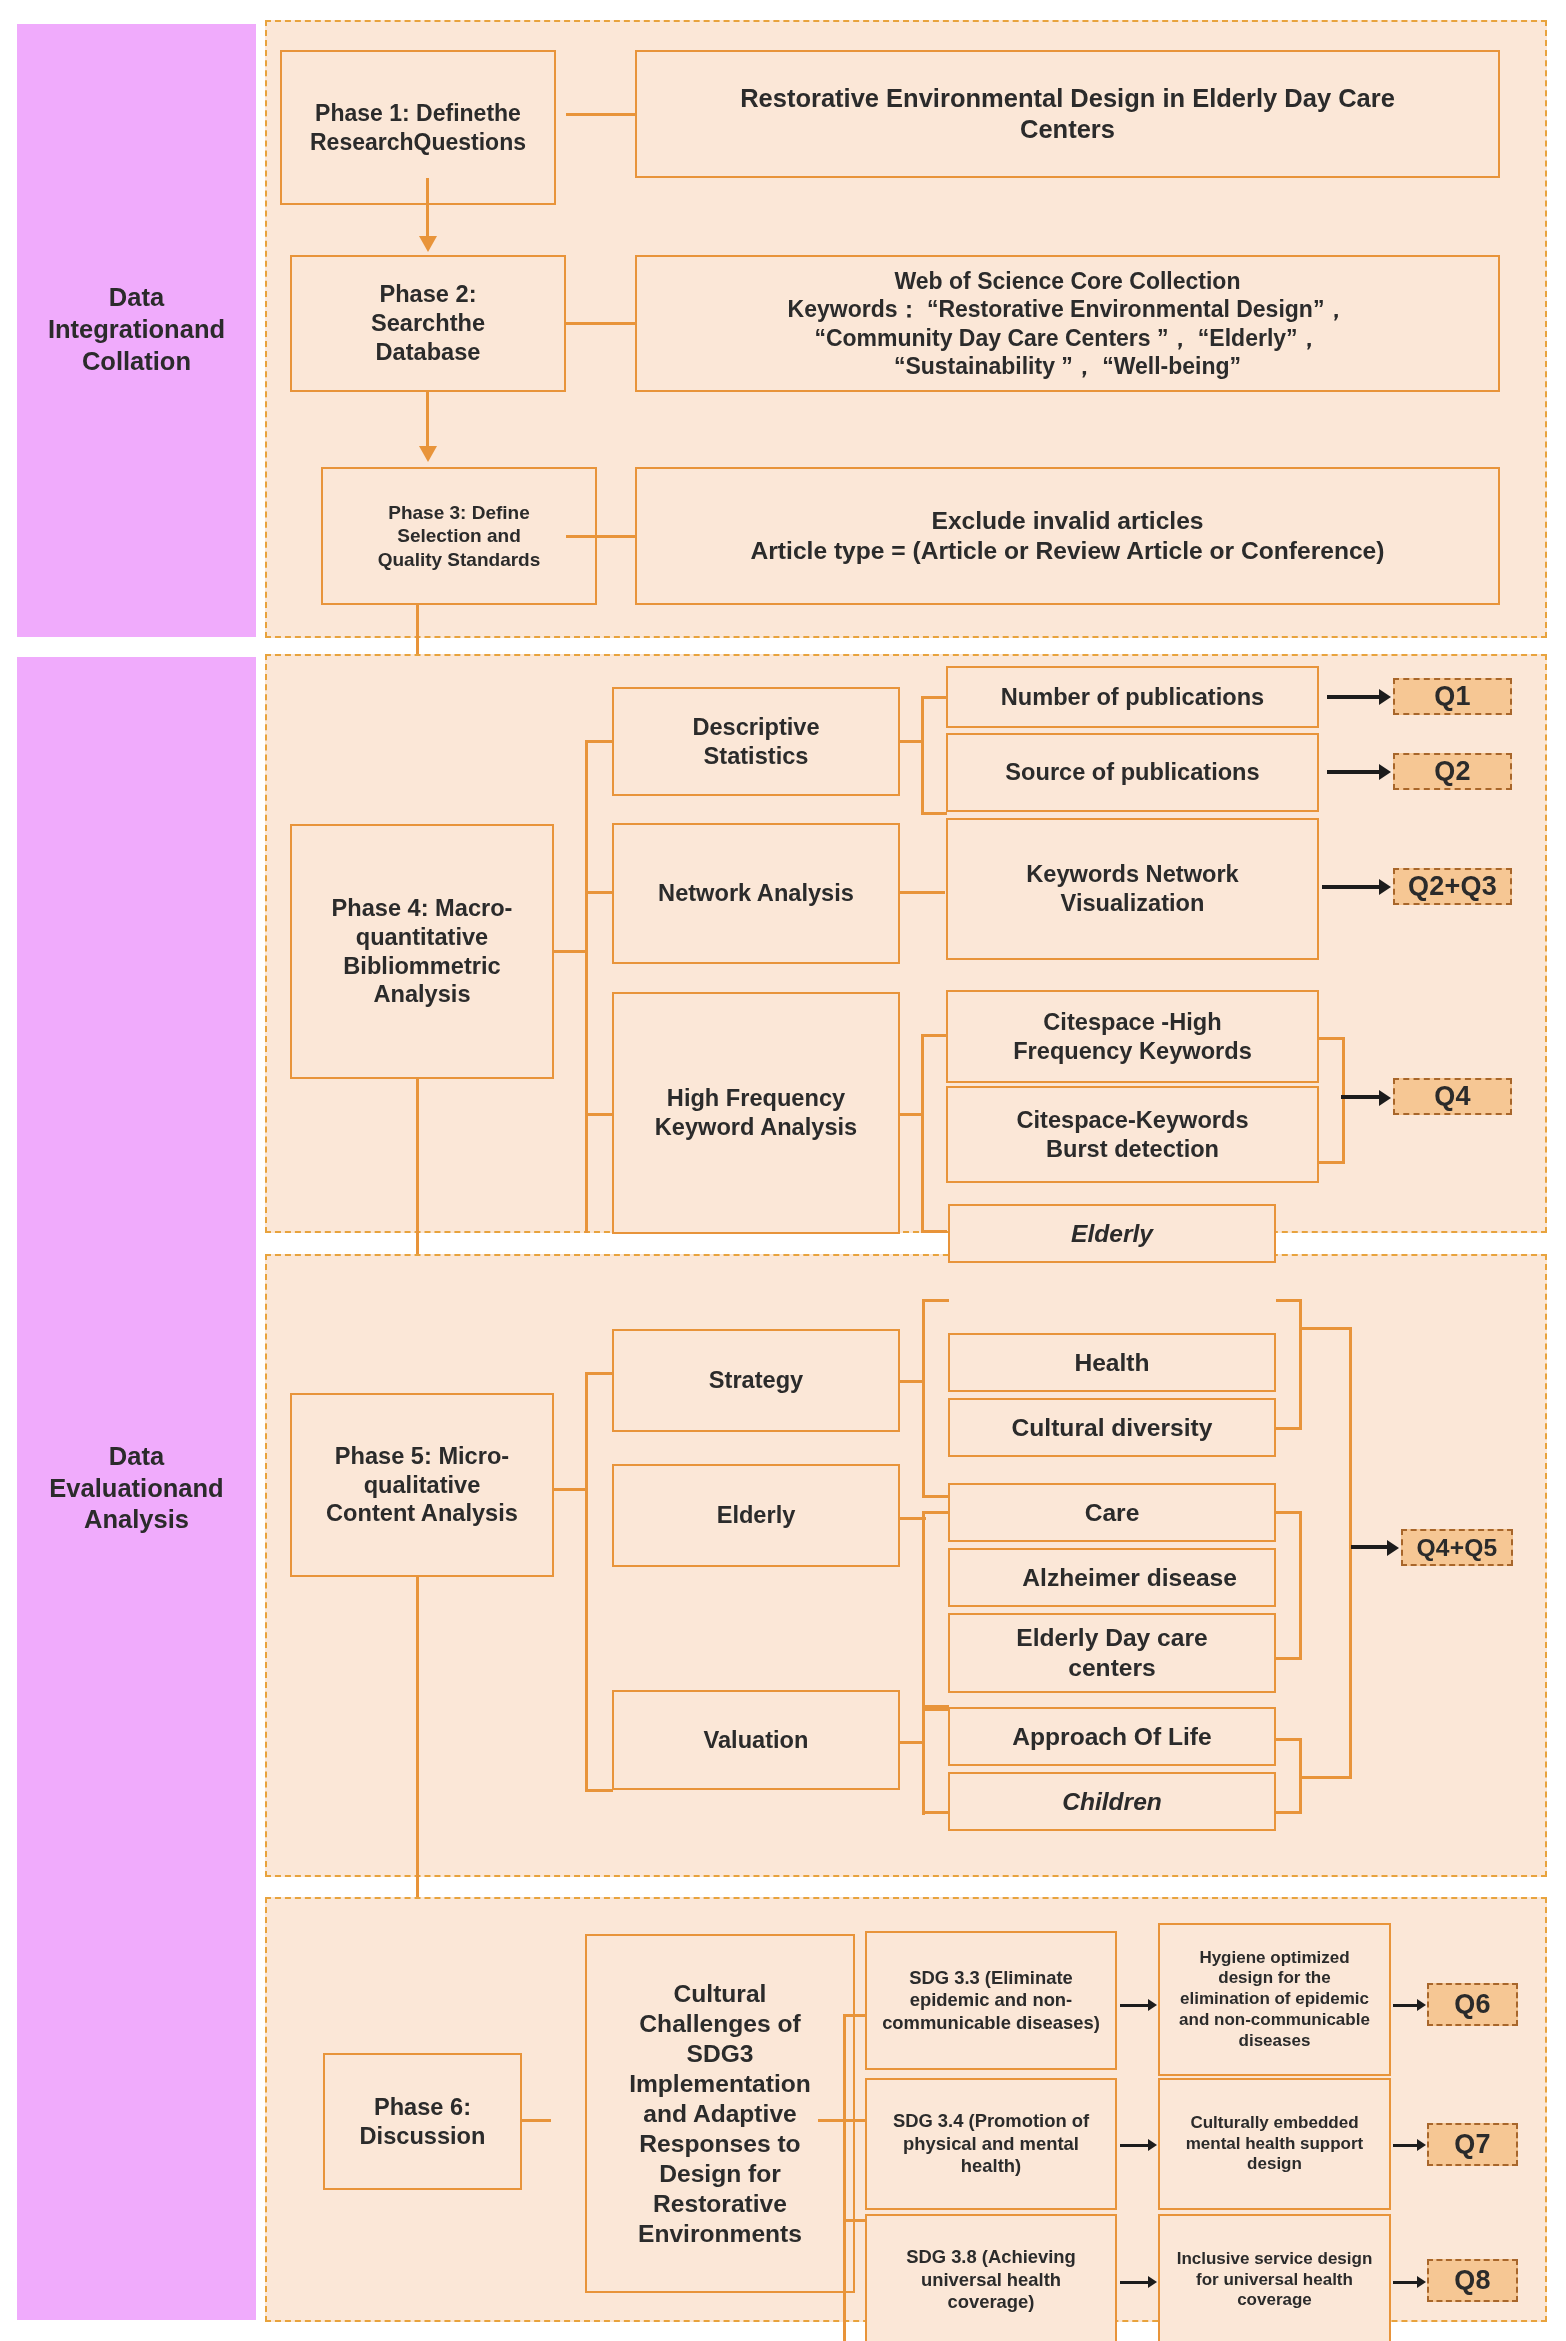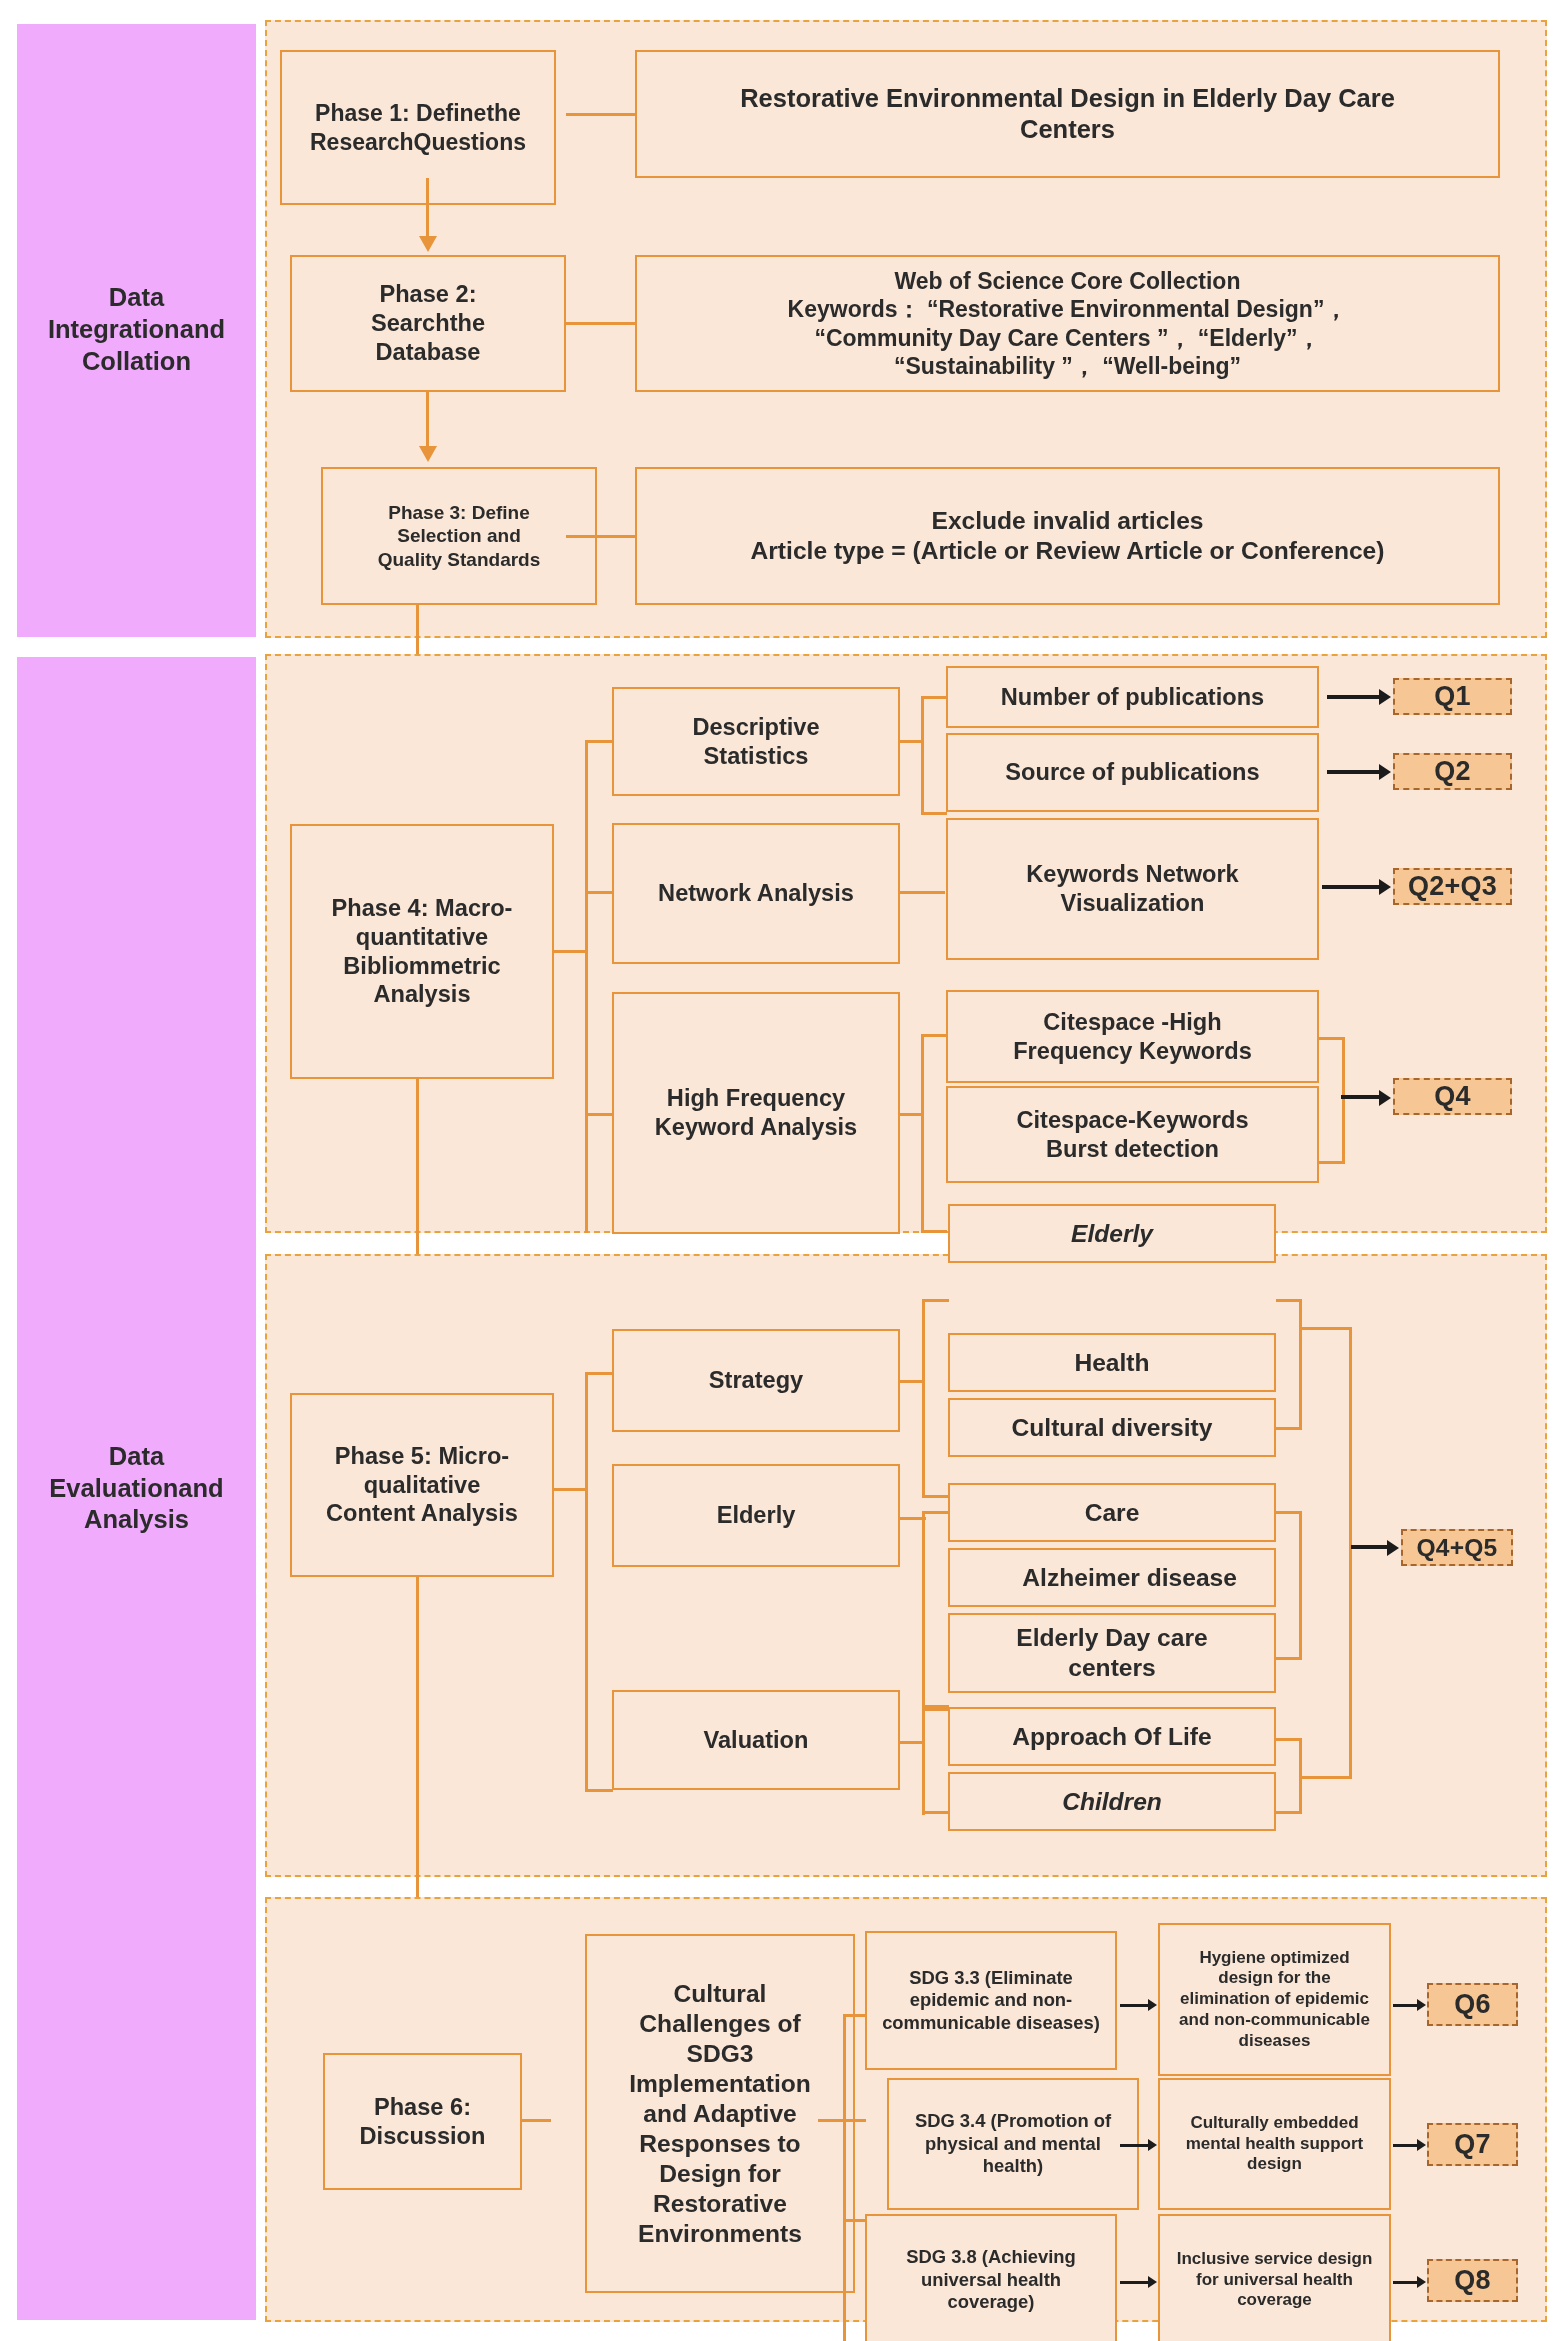--- a/index.html
+++ b/index.html
@@ -252,21 +252,21 @@
   <div class="abs cn cn-h" style="left:843px;top:2219px;width:23px;"></div>
 
   <div class="abs node thin" style="left:865px;top:1931px;width:252px;height:139px;font-size:18.4px;">SDG 3.3 (Eliminate<br>epidemic and non-<br>communicable diseases)</div>
   <div class="abs bk-line-sm" style="left:1120px;top:2004px;width:31px;"></div>
   <div class="abs bk-head-sm" style="left:1148px;top:1999px;"></div>
   <div class="abs node thin" style="left:1158px;top:1923px;width:233px;height:153px;font-size:17px;">Hygiene optimized<br>design for the<br>elimination of epidemic<br>and non-communicable<br>diseases</div>
   <div class="abs bk-line-sm" style="left:1393px;top:2004px;width:26.4px;"></div>
   <div class="abs bk-head-sm" style="left:1417px;top:1999px;"></div>
   <div class="abs qbox" style="left:1427px;top:1983px;width:91px;height:43px;font-size:27px;">Q6</div>
 
-  <div class="abs node thin" style="left:887px;top:2078px;width:252px;height:132px;font-size:18.4px;">SDG 3.4 (Promotion of<br>physical and mental<br>health)</div>
+  <div class="abs node thin" style="left:865px;top:2078px;width:252px;height:132px;font-size:18.4px;">SDG 3.4 (Promotion of<br>physical and mental<br>health)</div>
   <div class="abs bk-line-sm" style="left:1120px;top:2144px;width:31px;"></div>
   <div class="abs bk-head-sm" style="left:1148px;top:2139px;"></div>
   <div class="abs node thin" style="left:1158px;top:2078px;width:233px;height:132px;font-size:17px;">Culturally embedded<br>mental health support<br>design</div>
   <div class="abs bk-line-sm" style="left:1393px;top:2144px;width:26.4px;"></div>
   <div class="abs bk-head-sm" style="left:1417px;top:2139px;"></div>
   <div class="abs qbox" style="left:1427px;top:2123px;width:91px;height:43px;font-size:27px;">Q7</div>
 
   <div class="abs node thin" style="left:865px;top:2214px;width:252px;height:132px;font-size:18.4px;">SDG 3.8 (Achieving<br>universal health<br>coverage)</div>
   <div class="abs bk-line-sm" style="left:1120px;top:2281px;width:31px;"></div>
   <div class="abs bk-head-sm" style="left:1148px;top:2276px;"></div>

